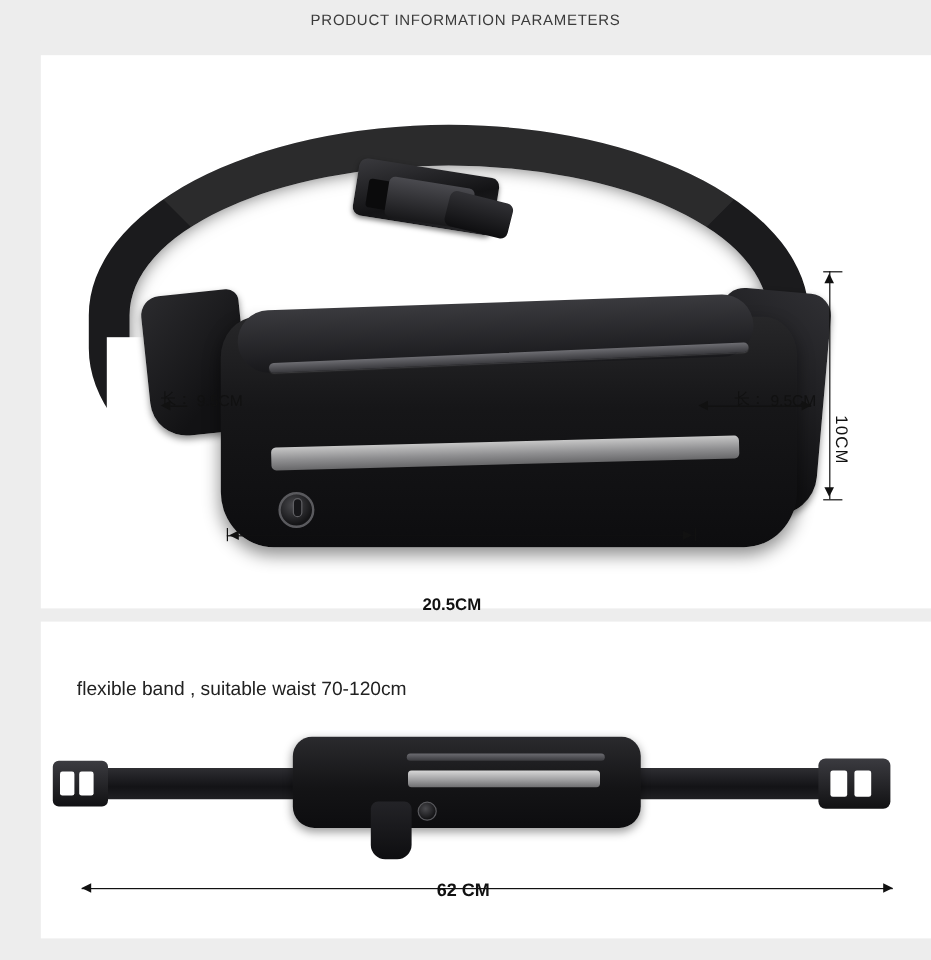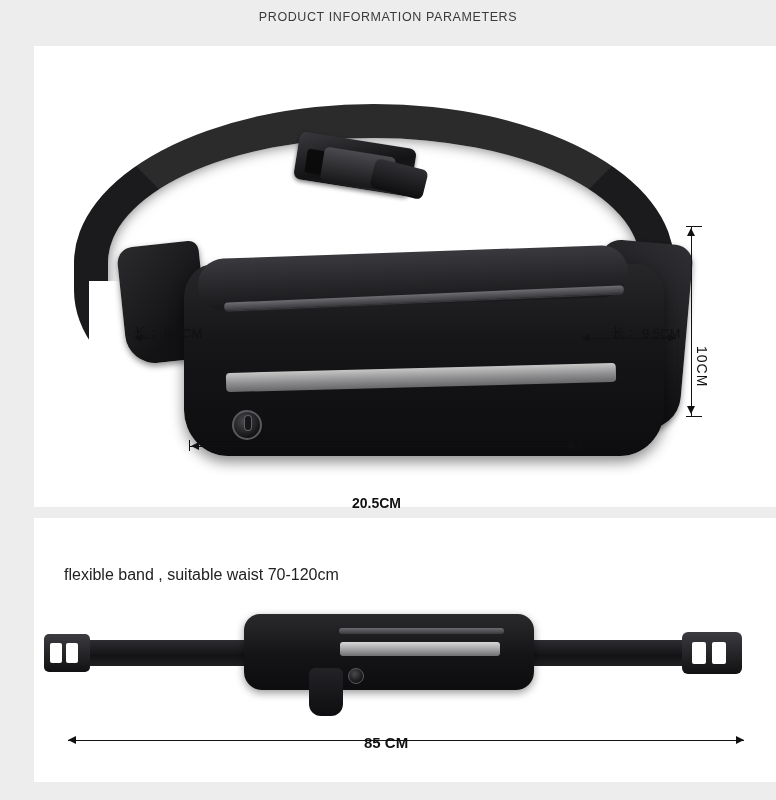--- a/index.html
+++ b/index.html
@@ -523,16 +523,16 @@
         <div class="flat-zip"></div>
         <div class="flat-reflect"></div>
         <div class="flat-grommet"></div>
       </div>
       <div class="flat-tail"></div>
     </div>
 
     <div class="dim-line-h" style="left:34px; top:222px; width:676px;"></div>
     <div class="arrow-left" style="left:34px; top:218px;"></div>
     <div class="arrow-right" style="left:702px; top:218px;"></div>
-    <div class="label-85">85 CM</div>
+    <div class="label-85">62 CM</div>
   </div>
 
 </div>
 
 </body></html>

